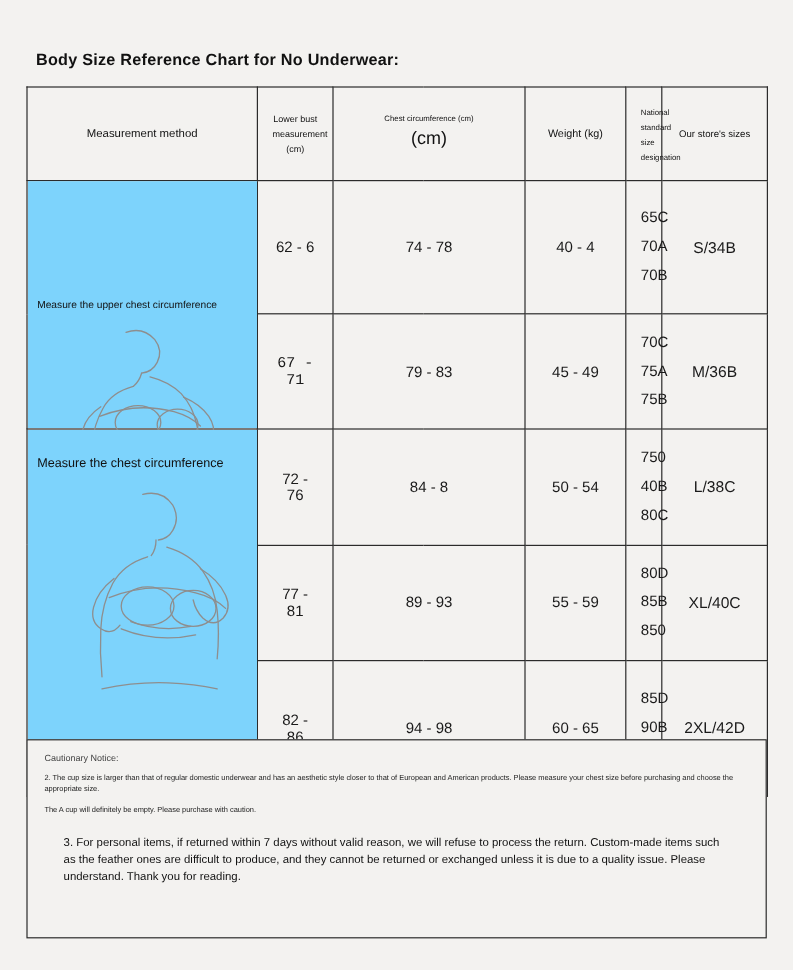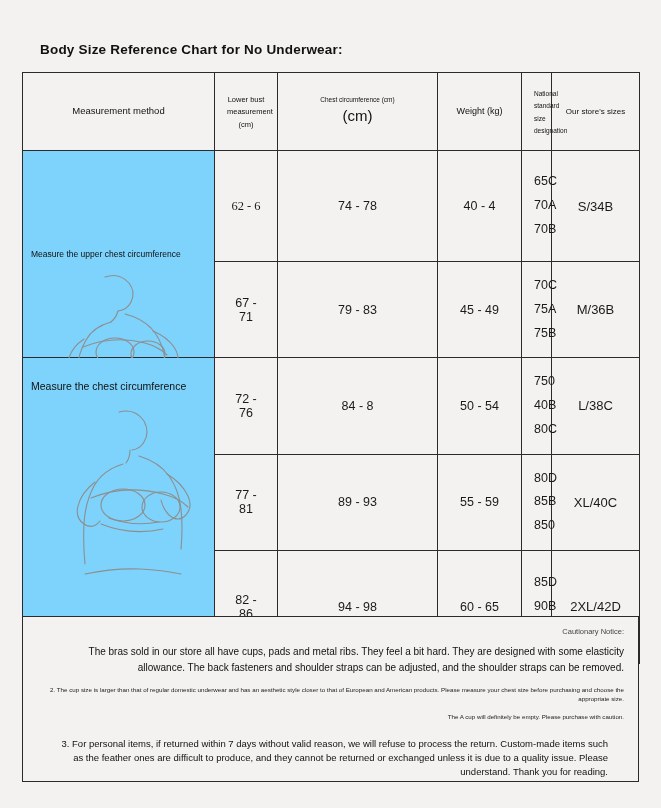--- a/index.html
+++ b/index.html
@@ -13,21 +13,21 @@
   #page {
     position: relative;
     width: 661px;
     height: 808px;
     background: #f3f2f0;
     padding: 0;
     overflow: hidden;
   }
   .title {
     position: absolute;
-    left: 40px;
+    left: 30px;
     top: 42px;
     font-size: 13.5px;
     font-weight: bold;
     letter-spacing: .2px;
     color: #111;
   }
   .table-wrap {
     position: absolute;
     left: 22px;
     top: 72px;
@@ -113,21 +113,20 @@
   
   .notice {
     position: absolute;
     left: 22px;
     top: 616px;
     width: 617px;
     height: 166px;
     border: 1px solid #2b2b2b;
     background: #f3f2f0;
     padding: 10px 14px 8px 14px;
-    text-align: right;
   }
   .notice .n-title {
     font-size: 7.5px;
     color: #444;
     margin-bottom: 8px;
   }
   .notice .n1 {
     font-size: 10px;
     line-height: 1.55;
     color: #111;
@@ -210,33 +209,33 @@
                 <path d="M31 70 q-12 8 -15 19 q-3 10 4 15 q7 5 13 -2"></path>
                 <path d="M24 124 q14 -4 30 -4 q16 0 33 3"></path>
                 <ellipse cx="62" cy="83" rx="19" ry="14"></ellipse>
                 <ellipse cx="95" cy="85" rx="17" ry="13"></ellipse>
                 <path d="M30 78 q30 -12 62 -4 q14 4 22 12"></path>
                 <path d="M47 93 q20 8 42 4"></path>
               </g>
             </svg>
             <div class="illus-note" style="top:252px;">The upper body is tilted forward by 30 degrees, and the tape measure is wrapped around the nipple once.</div>
           </td>
-          <td class="data" style="height:111px;font-family:Liberation Serif, serif;">62 - 6</td>
+          <td class="data" style="height:111px;">62 - 6</td>
           <td class="data" colspan="2">74 - 78</td>
           <td class="data">40 - 4</td>
           <td class="sizes">
             <div>65C</div>
             <div>70A</div>
             <div>70B</div>
           </td>
           <td class="ourstore">S/34B</td>
         </tr>
 
         <tr>
-          <td class="data" style="height:91px;">67 - 71</td>
+          <td class="data" style="height:91px;font-family:Liberation Mono, monospace;">67 - 71</td>
           <td class="data" colspan="2">79 - 83</td>
           <td class="data">45 - 49</td>
           <td class="sizes">
             <div>70C</div>
             <div>75A</div>
             <div>75B</div>
           </td>
           <td class="ourstore">M/36B</td>
         </tr>
 
@@ -293,19 +292,18 @@
             <div>90C</div>
           </td>
           <td class="ourstore">2XL/42D</td>
         </tr>
       </tbody>
     </table>
   </div>
 
   <div class="notice">
     <div class="n-title">Cautionary Notice:</div>
-    <p class="n1">The bras sold in our store all have cups, pads and metal ribs. They feel a bit hard. They are designed with some elasticity allowance. The back fasteners and shoulder straps can be adjusted, and the shoulder straps can be removed.</p>
     <p class="n2">2. The cup size is larger than that of regular domestic underwear and has an aesthetic style closer to that of European and American products. Please measure your chest size before purchasing and choose the appropriate size.</p>
     <p class="n2b">The A cup will definitely be empty. Please purchase with caution.</p>
     <p class="n3">3. For personal items, if returned within 7 days without valid reason, we will refuse to process the return. Custom-made items such as the feather ones are difficult to produce, and they cannot be returned or exchanged unless it is due to a quality issue. Please understand. Thank you for reading.</p>
   </div>
 
 </div>
 
 </body></html>

